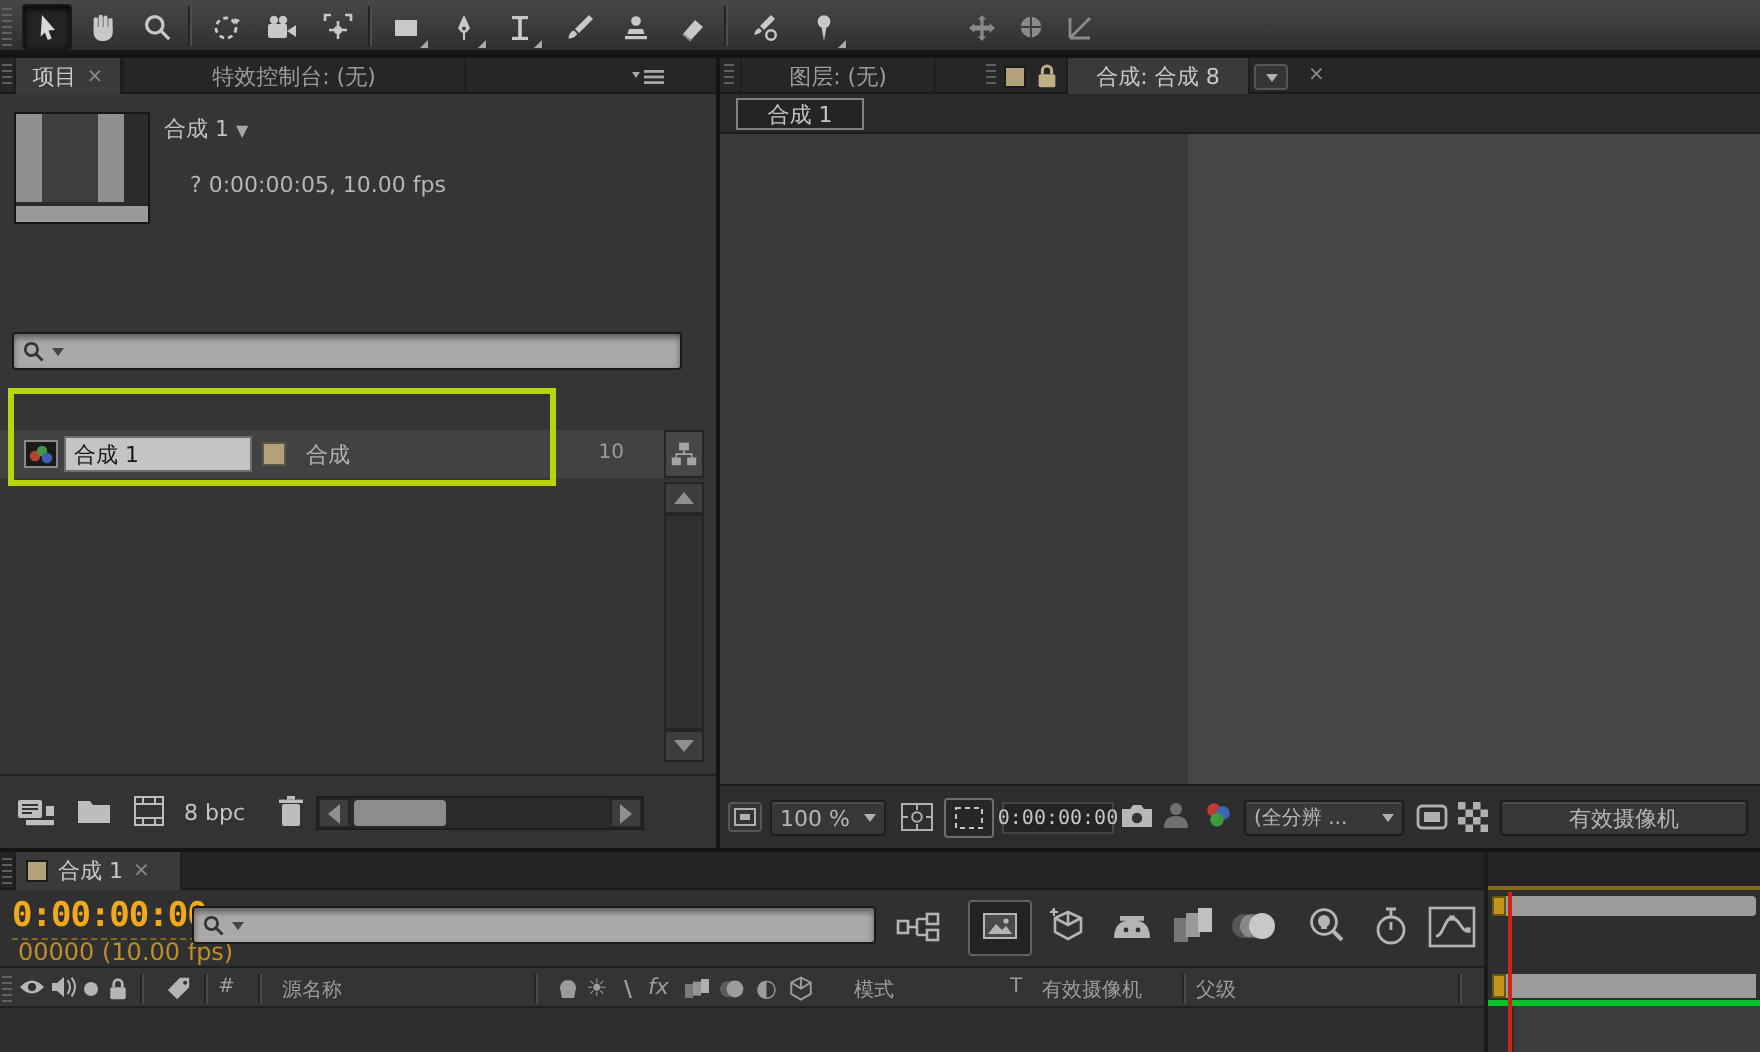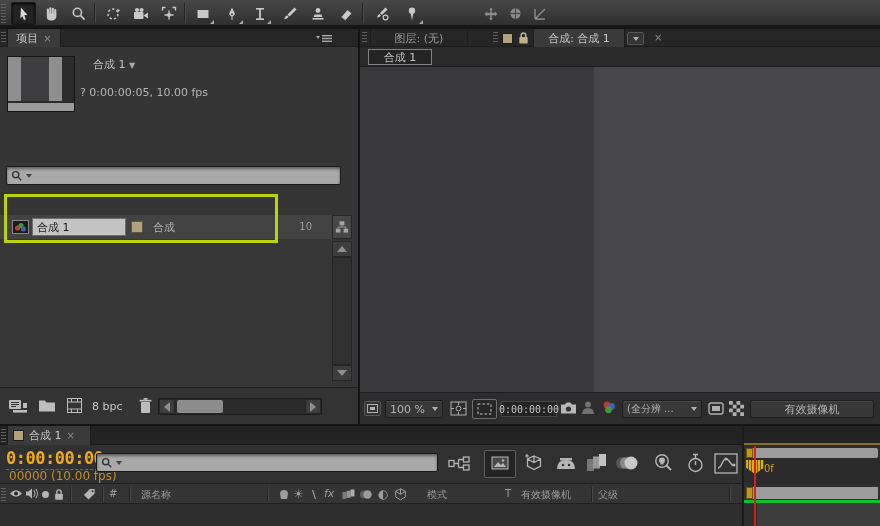--- a/index.html
+++ b/index.html
@@ -175,41 +175,44 @@
   </div>
 </div>
 
 <div id="project" class="abs">
   <div class="abs tabbar">
     <div class="abs grip" style="left:1px;top:3px;height:12px"></div>
     <div class="abs tab active" style="left:7px;width:54px">
       <span>项目</span>
       <span class="closex">×</span>
     </div>
+    <div class="abs tab" style="left:61px;width:172px">
+      <span>特效控制台: (无)</span>
+    </div>
     <div class="abs" style="left:316px;top:5px">
       <svg width="17" height="9" viewBox="0 0 17 9">
           <path d="M0 2 h4 L2 5z" fill="#a8a8a8"></path>
           <rect x="6" y="1" width="10" height="1.4" fill="#a8a8a8"></rect>
           <rect x="6" y="3.8" width="10" height="1.4" fill="#a8a8a8"></rect>
           <rect x="6" y="6.6" width="10" height="1.4" fill="#a8a8a8"></rect>
         </svg>
     </div>
   </div>
 
   <div class="abs" style="left:7px;top:27px;width:68px;height:56px;background:#2c2c2c;border:1px solid #161616">
     <div class="abs" style="left:0;top:0;width:13px;height:44px;background:#8f8f8f"></div>
     <div class="abs" style="left:13px;top:0;width:28px;height:44px;background:#3e3e40"></div>
     <div class="abs" style="left:41px;top:0;width:13px;height:44px;background:#8f8f8f"></div>
     <div class="abs" style="left:0;top:45px;width:66px;height:9px;background:#9a9a9a;border-top:1px solid #2a2a2a"></div>
   </div>
-  <div class="abs" style="left:93px;top:28px;color:#c2c2c2">
+  <div class="abs" style="left:82px;top:28px;color:#c2c2c2">
     <span>合成 1</span>
     <span style="font-size:8px;color:#a8a8a8">▼</span>
   </div>
-  <div class="abs" style="left:80px;top:57px;color:#b5b5b5">? 0:00:00:05, 10.00 fps</div>
+  <div class="abs" style="left:95px;top:57px;color:#b5b5b5">? 0:00:00:05, 10.00 fps</div>
 
   <div class="abs searchbox" style="left:6px;top:137px;width:335px;height:19px">
     <svg width="12" height="12" viewBox="0 0 14 14">
         <g stroke="#333" fill="none" stroke-width="1.6">
           <circle cx="5.5" cy="5.5" r="3.6"></circle>
           <path d="M8.3 8.3 L12 12"></path>
         </g>
       </svg>
     <span class="darr" style="border-top-color:#444"></span>
     <input value="" style="">
@@ -308,21 +311,21 @@
     </div>
     <div class="abs grip" style="left:133px;top:3px;height:12px"></div>
     <div class="abs" style="left:142px;top:4px;width:11px;height:11px;background:#b2a179;border:1px solid #1c1c1c"></div>
     <div class="abs" style="left:157px;top:2px">
       <svg width="13" height="14" viewBox="0 0 14 15">
           <rect x="2.5" y="6.5" width="9" height="7" rx="1" fill="#c0b086"></rect>
           <path d="M4.5 6.5 V4.6 a2.5 2.5 0 0 1 5 0 V6.5" fill="none" stroke="#c0b086" stroke-width="1.6"></path>
         </svg>
     </div>
     <div class="abs tab active" style="left:173px;width:92px">
-      <span>合成: 合成 1</span>
+      <span>合成: 合成 8</span>
     </div>
     <div class="abs btnbox" style="left:267px;top:3px;width:17px;height:13px">
         <span class="darr"></span>
       </div>
     <div class="abs closex" style="left:289px;top:3px">×</div>
   </div>
 
   <div class="abs" style="left:0;top:18px;width:520px;height:20px;background:#2a2a2a;border-bottom:1px solid #1d1d1d">
     <div class="abs" style="left:8px;top:2px;width:64px;height:16px;background:#242424;border:1px solid #828282;display:flex;align-items:center;justify-content:center;color:#c4c4c4">
       <span>合成 1</span>
@@ -570,23 +573,19 @@
     <div class="abs vsep" style="left:729px;top:3px;height:15px"></div>
   </div>
 
   <div class="abs" style="left:0;top:78px;width:742px;height:22px;background:#2e2e2e"></div>
 
   <div class="abs" style="left:742px;top:0;width:2px;height:100px;background:#1b1b1b"></div>
   <div class="abs" style="left:744px;top:17px;width:136px;height:2px;background:#8a6c1f"></div>
   <div class="abs" style="left:746px;top:22px;width:132px;height:10px;background:#9c9c9c;border-radius:2px">
     <div class="abs gold-handle" style="left:0;top:0;width:7px;height:10px"></div>
   </div>
-  <div class="abs" style="left:744px;top:32px;width:136px;height:26px;background:#2b2b2b">
-    <div class="abs" style="left:20px;top:5px;font-size:10px;color:#c89d28">0f</div>
-    <div class="abs" style="left:2px;top:2px;width:18px;height:14px;background:repeating-linear-gradient(90deg,#d8ab25 0 2px,#6b5611 2px 3px);clip-path:polygon(0 0,100% 0,100% 55%,50% 100%,0 55%)"></div>
-  </div>
   <div class="abs" style="left:746px;top:61px;width:132px;height:12px;background:#9c9c9c">
     <div class="abs gold-handle" style="left:0;top:0;width:7px;height:12px"></div>
   </div>
   <div class="abs" style="left:744px;top:74px;width:136px;height:3px;background:#0cc22c"></div>
   <div class="abs" style="left:757px;top:77px;width:123px;height:23px;background:#3c3c3c"></div>
   <div class="abs" style="left:754px;top:20px;width:2px;height:80px;background:#cf2315;z-index:5"></div>
 </div>
 
 </body></html>

